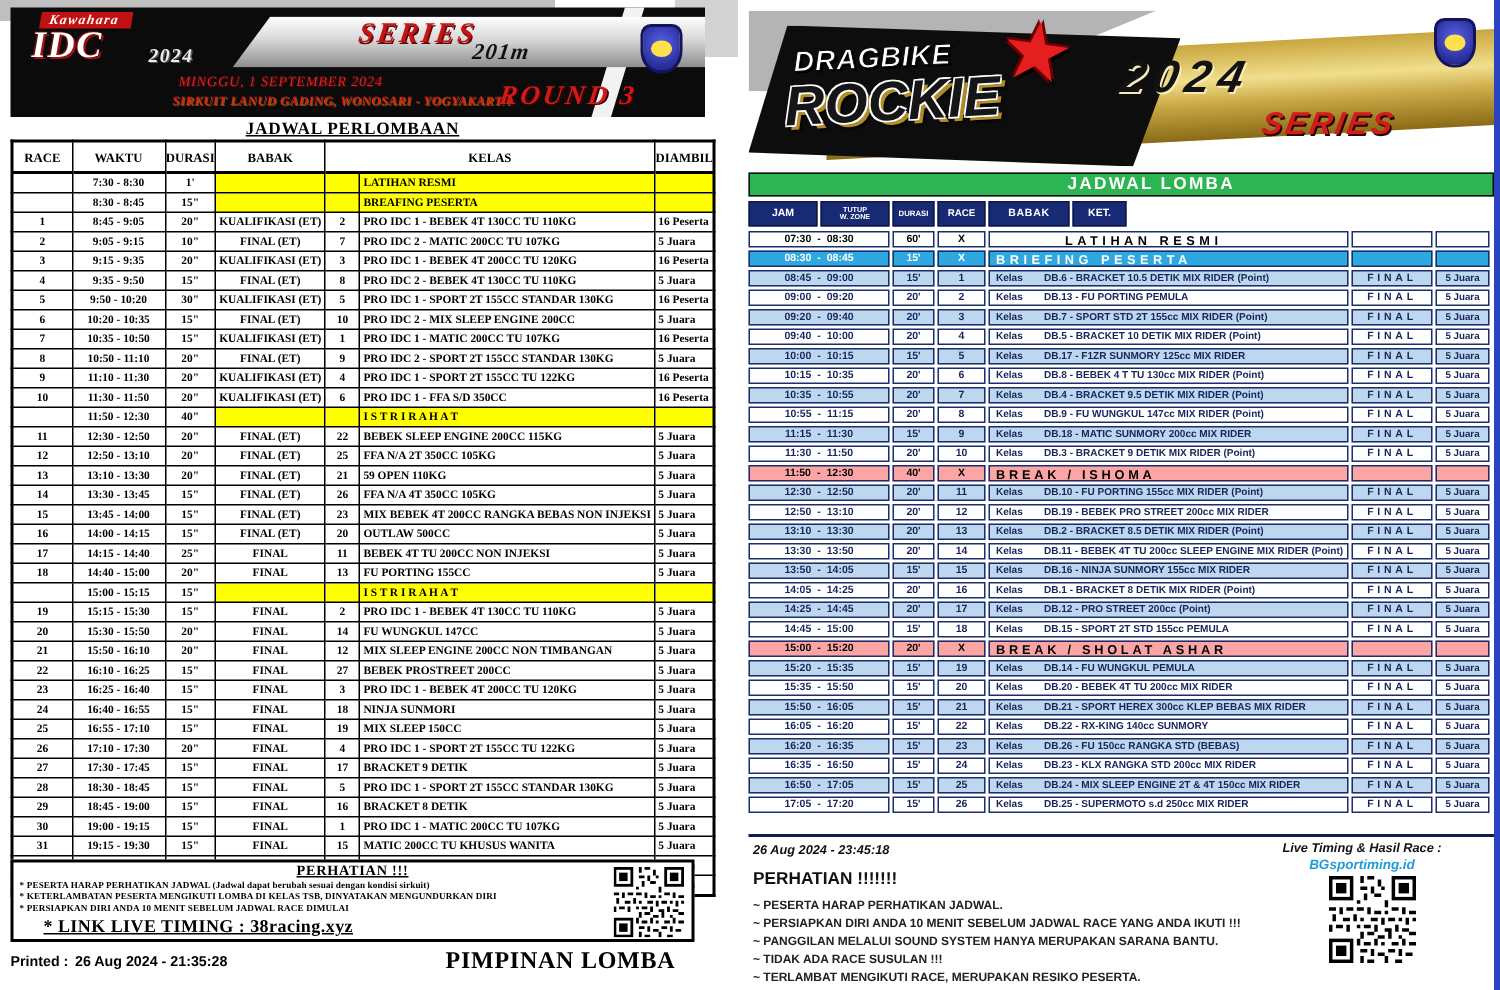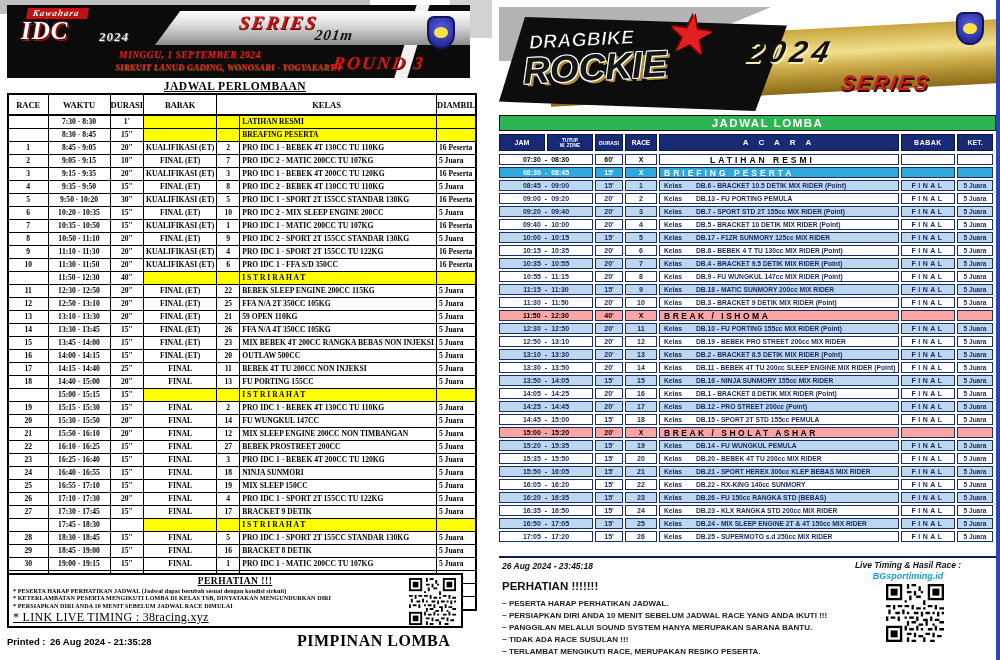--- a/index.html
+++ b/index.html
@@ -19,21 +19,21 @@
                 letter-spacing:1px; text-shadow:1.5px 1.5px 0 #a01010, -1px -1px 0 #6e0d0d; }
   .brand-year { position:absolute; left:92px; top:24px; font-size:13px; font-weight:900; font-style:italic; color:#eee;
                 text-shadow:1px 1px 0 #555; letter-spacing:1px;}
   .chrome { position:absolute; left:148px; top:6px; width:315px; height:34px;
             background:linear-gradient(180deg,#ffffff 0%,#d8d8d8 45%,#8d8d8d 100%);
             clip-path:polygon(8% 0,100% 0,100% 100%,0 100%); }
   .series-l { position:absolute; left:232px; top:7px; font-size:19px; font-weight:900; font-style:italic; color:#c41414;
               letter-spacing:2px; text-shadow:1px 1px 0 #5c0808; transform:skewX(-8deg);}
   .dist { position:absolute; left:308px; top:22px; font-size:15px; font-weight:900; font-style:italic; color:#111;
           letter-spacing:1px; transform:skewX(-8deg);}
-  .date-l { position:absolute; left:112px; top:45px; font-size:9.5px; font-weight:700; font-style:italic; color:#e32020;
+  .date-l { position:absolute; left:112px; top:45px; font-size:9.5px; font-weight:400; font-style:italic; color:#e32020;
             letter-spacing:.5px; text-shadow:0.8px 0.8px 0 #5a0a0a;}
   .venue-l { position:absolute; left:108px; top:57px; font-size:8.5px; font-weight:900; font-style:italic; color:#e32020;
              letter-spacing:.3px; text-shadow:0.8px 0.8px 0 #7a5a00;}
   .round-l { position:absolute; left:326px; top:48px; font-size:18px; font-weight:900; font-style:italic; color:#d81818;
              letter-spacing:2px; text-shadow:1.2px 1.2px 0 #3c0202; transform:skewX(-8deg);}
   .shield { position:absolute; width:28px; height:33px; border:2px solid #14145e; border-radius:7px 7px 46% 46%;
             background:radial-gradient(circle at 50% 38%, #5a62e6 0%, #2a2f9d 70%, #1b1f77 100%); }
   .shield::after { content:""; position:absolute; left:20%; top:30%; width:60%; height:38%;
                    background:#ffe14c; border-radius:50%; }
   .shield-l { left:420px; top:11px; }
@@ -49,21 +49,21 @@
   .ltable { border:2px solid #000; }
   td.c { text-align:center; }
   td.l { text-align:left; }
   td.sm { font-size:6.2px; }
   td.yl { background:#ffff00; }
 
   .notice-box { position:absolute; left:7px; top:573px; width:456px; height:55px; border:2px solid #000; z-index:2; background:#fff;}
   .notice-title { text-align:center; font-size:9.5px; font-weight:bold; margin-top:1px;}
   .notice-title span { text-decoration:underline; letter-spacing:.5px;}
   .notice-item { font-size:6.1px; font-weight:bold; margin:1.5px 0 0 4px; letter-spacing:.1px; white-space:nowrap;}
-  .link-line { position:absolute; left:4px; bottom:1px; font-size:12px; font-weight:normal; letter-spacing:.3px;}
+  .link-line { position:absolute; left:20px; bottom:1px; font-size:12px; font-weight:bold; letter-spacing:.3px;}
   .link-line span { text-decoration:underline; }
   .qr { position:absolute; background:#fff; }
   .qr-l { right:5px; top:3px; width:47px; height:47px; }
   .printed-row { position:absolute; left:7px; top:631px; width:456px; font-family:"Liberation Sans", sans-serif; z-index:2;}
   .printed-label { display:inline-block; font-size:9.5px; font-weight:bold; }
   .printed-value { display:inline-block; font-size:9.5px; font-weight:bold; margin-left:0;}
   .pimpinan { position:absolute; left:290px; top:1px; font-family:"Liberation Serif", serif; font-size:16px; font-weight:bold; letter-spacing:.5px;}
 
   
   .page-right { position:absolute; left:497px; top:0; width:503px; height:660px; background:#fff;
@@ -475,29 +475,20 @@
           <tr>
             <td class="c">27</td>
             <td class="c">17:30  -  17:45</td>
             <td class="c">15"</td>
             <td class="c">FINAL</td>
             <td class="c">17</td>
             <td class="l">BRACKET 9 DETIK</td>
             <td class="l">5  Juara</td>
           </tr>
           <tr>
-            <td class="c"></td>
-            <td class="c">17:45  -  18:30</td>
-            <td class="c"></td>
-            <td class="c yl"></td>
-            <td class="c yl"></td>
-            <td class="l yl">I S T R I R A H A T</td>
-            <td class="l yl"></td>
-          </tr>
-          <tr>
             <td class="c">28</td>
             <td class="c">18:30  -  18:45</td>
             <td class="c">15"</td>
             <td class="c">FINAL</td>
             <td class="c">5</td>
             <td class="l">PRO IDC 1 - SPORT 2T 155CC STANDAR 130KG</td>
             <td class="l">5  Juara</td>
           </tr>
           <tr>
             <td class="c">29</td>
@@ -582,21 +573,20 @@
 
     <div class="rtable">
       <div class="rrow hdr">
         <div class="rbox hjam">JAM</div>
         <div class="rbox htutup">
           <span>TUTUP</span>
           <span>W. ZONE</span>
         </div>
         <div class="rbox hdur">DURASI</div>
         <div class="rbox hrace">RACE</div>
-        <div class="rbox hacara">A C A R A</div>
         <div class="rbox hbabak">BABAK</div>
         <div class="rbox hket">KET.</div>
       </div>
       <div id="right-rows">
           <div class="rrow latihan">
             <div class="rbox rtime">
               <span>07:30</span>
               <span class="dash">-</span>
               <span>08:30</span>
             </div>

